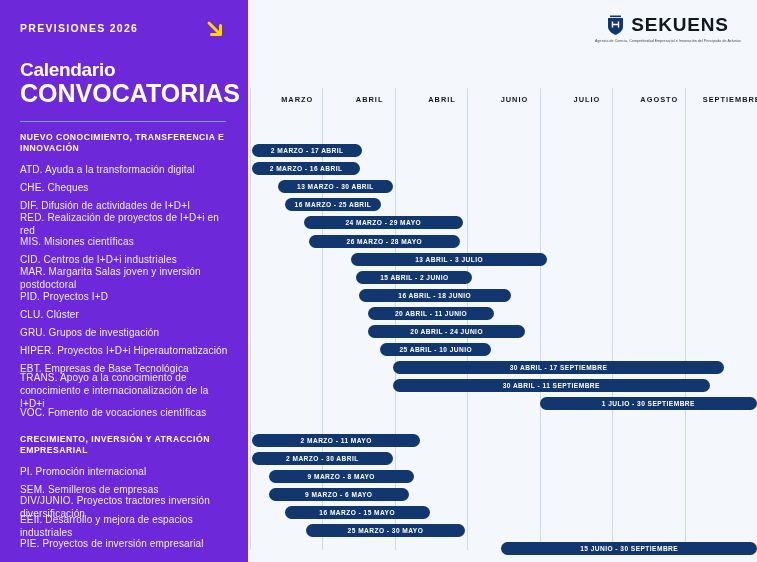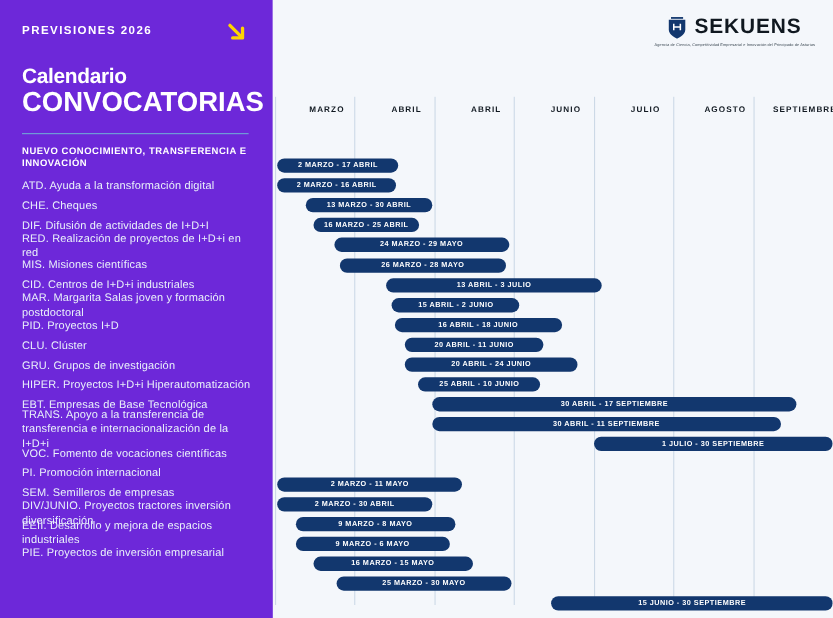--- a/index.html
+++ b/index.html
@@ -115,29 +115,30 @@
     <div class="rule"></div>
 
     <div class="sec-head">NUEVO CONOCIMIENTO, TRANSFERENCIA E INNOVACIÓN</div>
 
     <div class="item">ATD. Ayuda a la transformación digital</div>
     <div class="item">CHE. Cheques</div>
     <div class="item">DIF. Difusión de actividades de I+D+I</div>
     <div class="item">RED. Realización de proyectos de I+D+i en red</div>
     <div class="item">MIS. Misiones científicas</div>
     <div class="item">CID. Centros de I+D+i industriales</div>
-    <div class="item">MAR. Margarita Salas joven y formación postdoctoral</div>
+    <div class="item">MAR. Margarita Salas joven y inversión postdoctoral</div>
     <div class="item">PID. Proyectos I+D</div>
     <div class="item">CLU. Clúster</div>
     <div class="item">GRU. Grupos de investigación</div>
     <div class="item">HIPER. Proyectos I+D+i Hiperautomatización</div>
     <div class="item">EBT. Empresas de Base Tecnológica</div>
-    <div class="item tall">TRANS. Apoyo a la transferencia de transferencia e internacionalización de la I+D+i</div>
+    <div class="item tall">TRANS. Apoyo a la conocimiento de conocimiento e internacionalización de la I+D+i</div>
     <div class="item">VOC. Fomento de vocaciones científicas</div>
 
+    <div class="sec-head second">CRECIMIENTO, INVERSIÓN Y ATRACCIÓN EMPRESARIAL</div>
 
     <div class="item">PI. Promoción internacional</div>
     <div class="item">SEM. Semilleros de empresas</div>
     <div class="item">DIV/JUNIO. Proyectos tractores inversión diversificación</div>
     <div class="item">EEII. Desarrollo y mejora de espacios industriales</div>
     <div class="item">PIE. Proyectos de inversión empresarial</div>
 
   </div>
 
   <div class="timeline">

